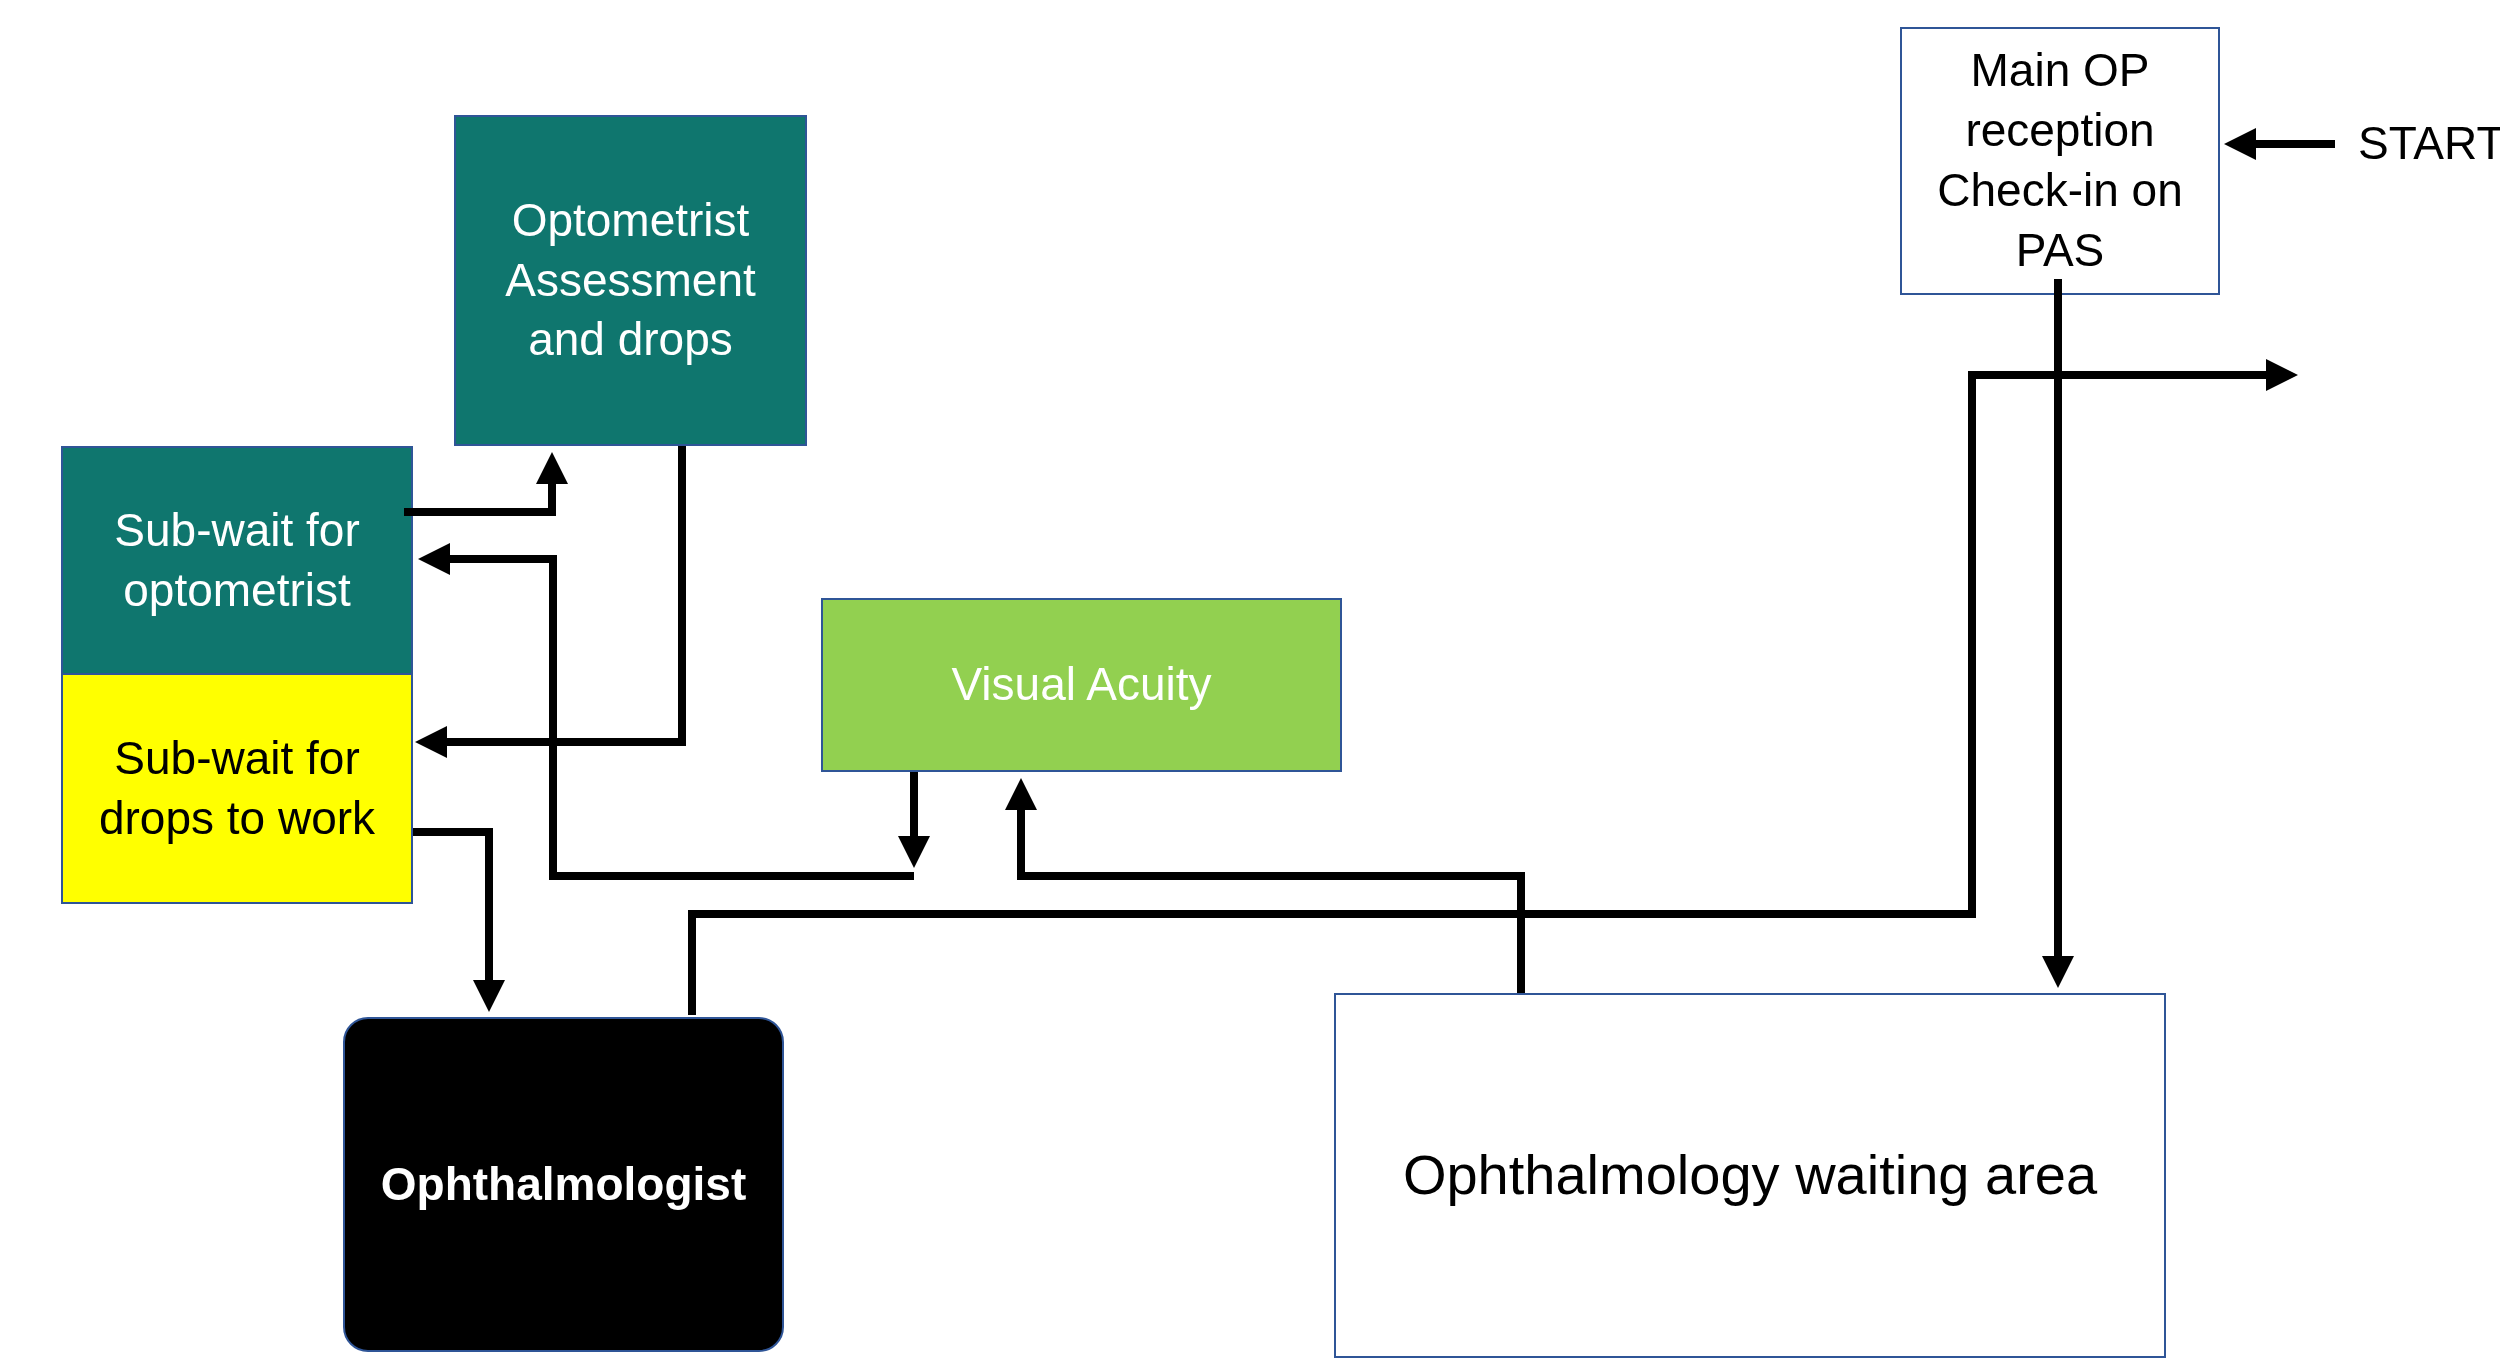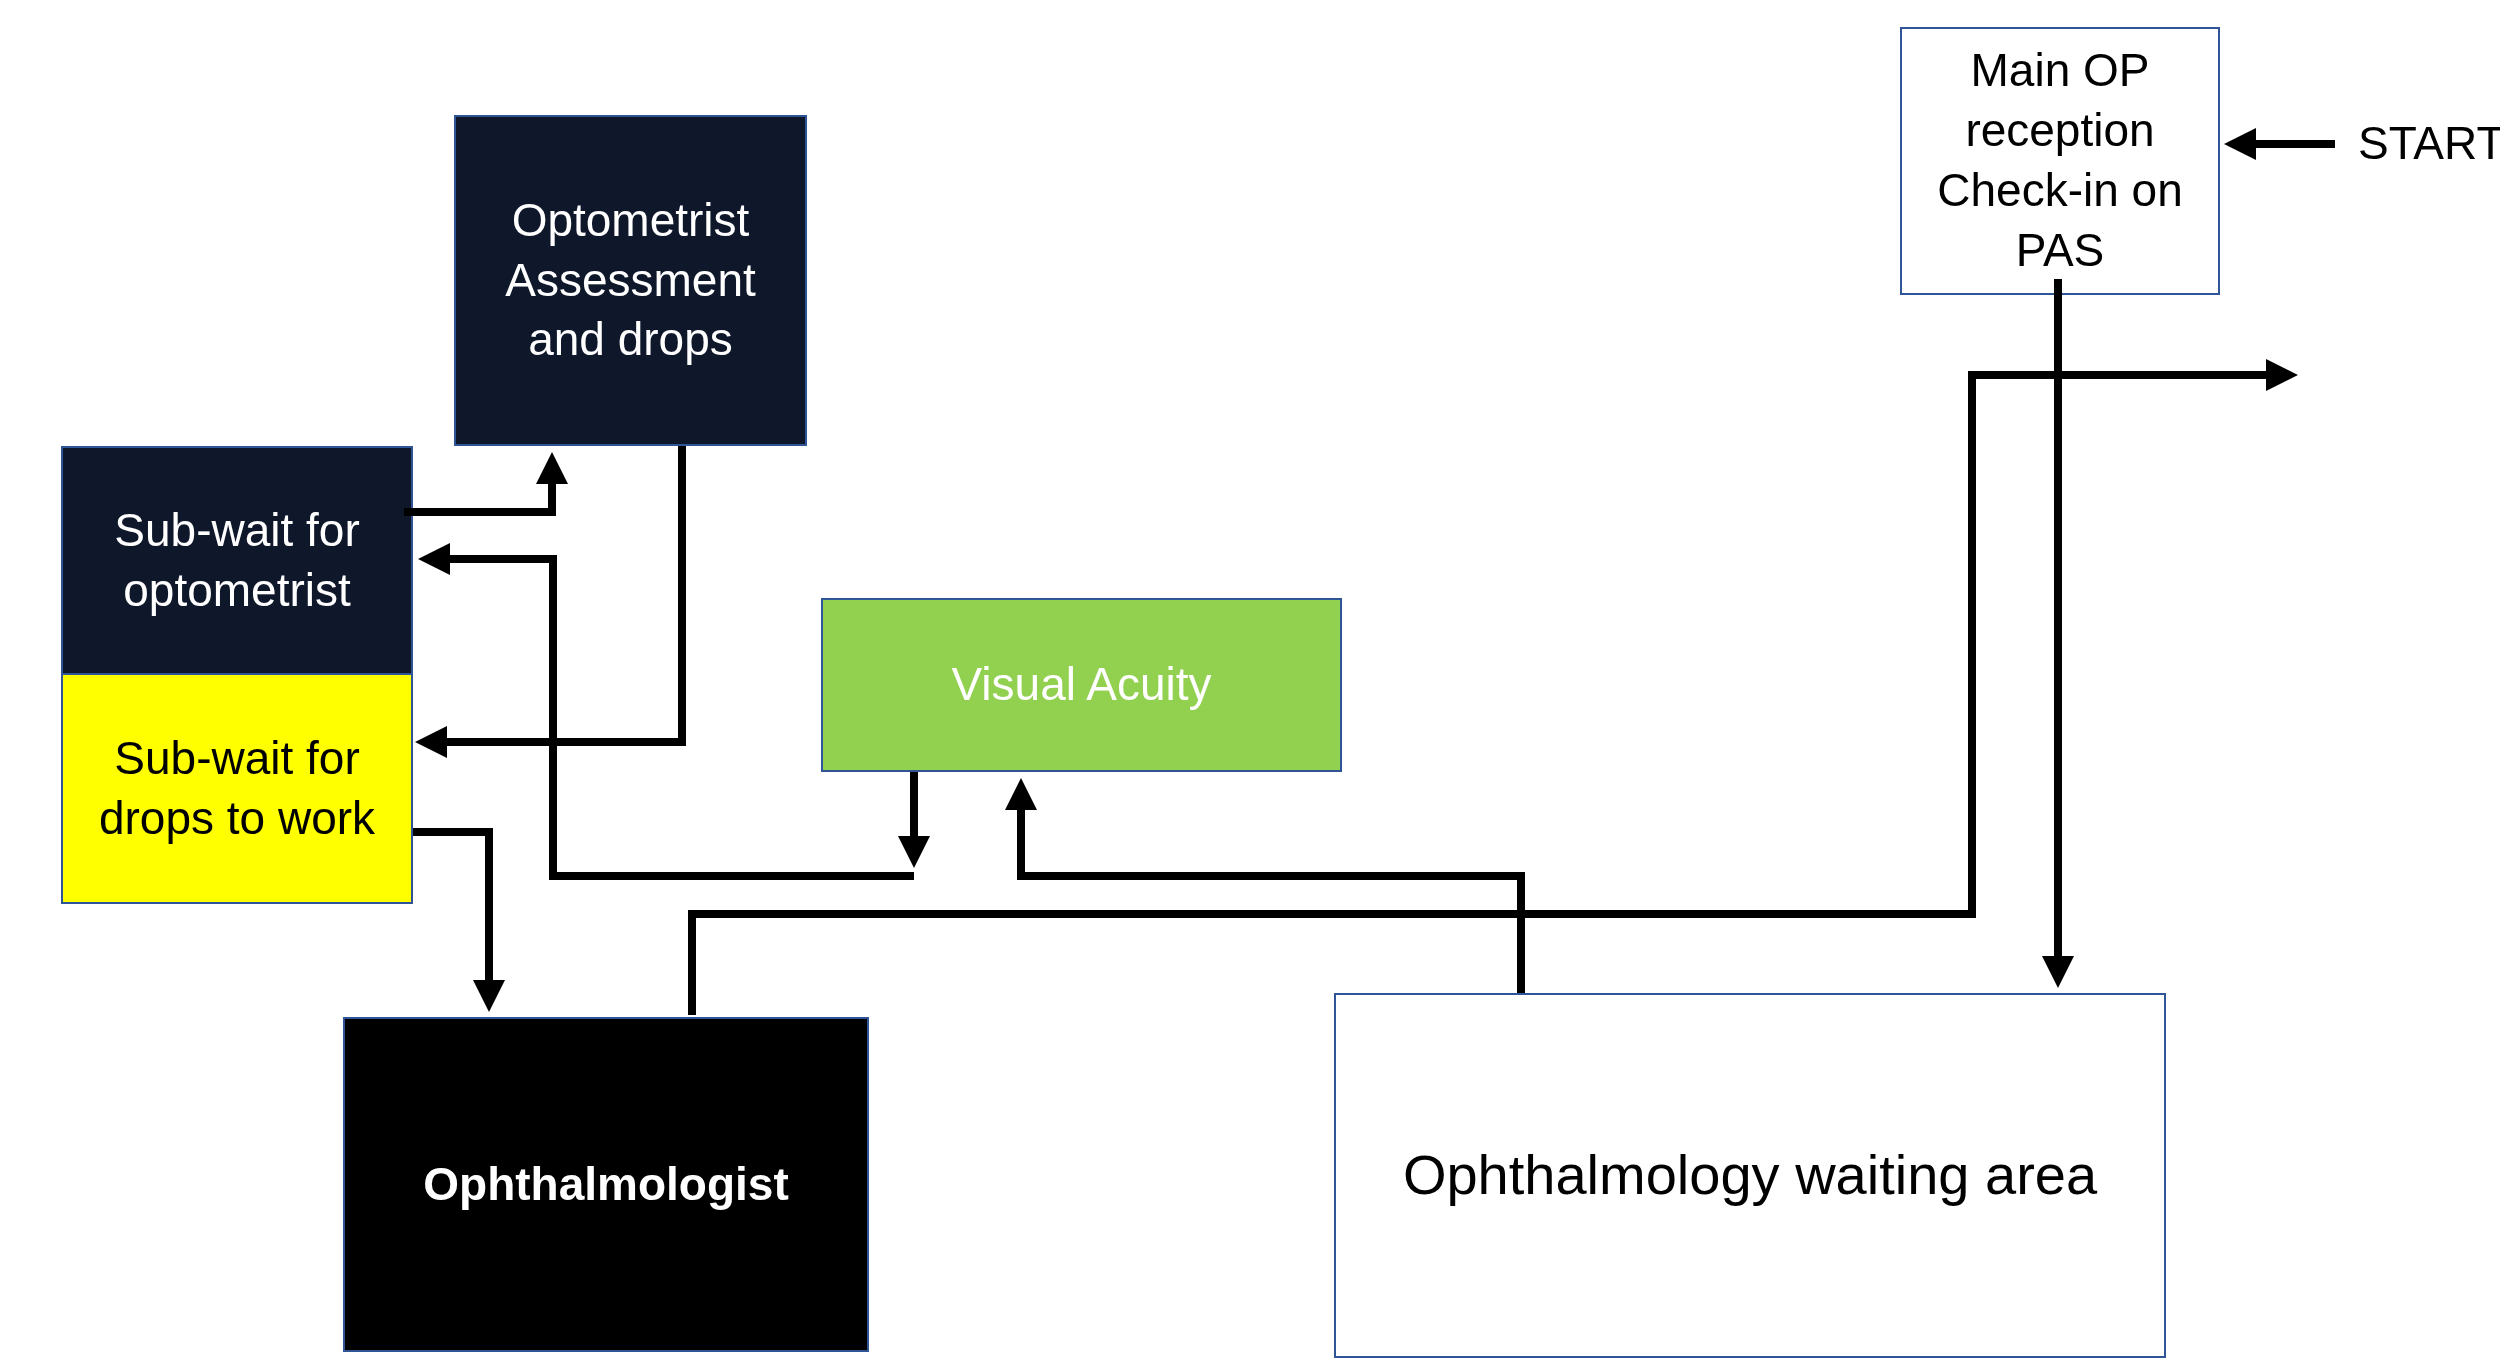--- a/index.html
+++ b/index.html
@@ -1,18 +1,18 @@
 <!DOCTYPE html>
 <html><head>
 <meta charset="utf-8">
 <style>
   html, body { margin:0; padding:0; background:#ffffff; }
   body { width:2500px; height:1368px; position:relative; overflow:hidden; font-family:"Liberation Sans", "DejaVu Sans", sans-serif; }
   .box { position:absolute; box-sizing:border-box; display:flex; align-items:center; justify-content:center; text-align:center; line-height:1.3; }
-  .blue { background:#0f172a; border:2px solid #2f5597; color:#ffffff; }
+  .blue { background:#0f766e; border:2px solid #2f5597; color:#ffffff; }
   .yellow { background:#ffff00; border:2px solid #2f5597; color:#000; }
   .green { background:#92d050; border:2px solid #2f5597; color:#ffffff; }
   .black { background:#000000; border:2px solid #2f5597; color:#ffffff; font-weight:bold; }
   .white { background:#ffffff; border:2px solid #2f5597; color:#000; }
   .label { white-space:pre-line; }
   svg#arrows { position:absolute; left:0; top:0; }
   #start-label { position:absolute; left:2358px; top:116px; font-size:46px; color:#000; }
 </style>
 </head>
 <body>
@@ -30,21 +30,21 @@
 
 <div class="box yellow" style="left:61px;top:673px;width:352px;height:231px;font-size:46px;">
   <span class="label">Sub-wait for
 drops to work</span>
 </div>
 
 <div class="box green" style="left:821px;top:598px;width:521px;height:174px;font-size:46px;">
   <span class="label">Visual Acuity</span>
 </div>
 
-<div class="box black" style="left:343px;top:1017px;width:526px;height:335px;font-size:46px;">
+<div class="box black" style="left:343px;top:1017px;width:441px;height:335px;font-size:46px;border-radius:25px;">
   <span class="label">Ophthalmologist</span>
 </div>
 
 <div class="box white" style="left:1334px;top:993px;width:832px;height:365px;font-size:56px;">
   <span class="label">Ophthalmology waiting area</span>
 </div>
 
 <div class="box white" style="left:1900px;top:11px;width:320px;height:268px;font-size:46px;margin-top:16px;">
   <span class="label">Main OP
 reception

